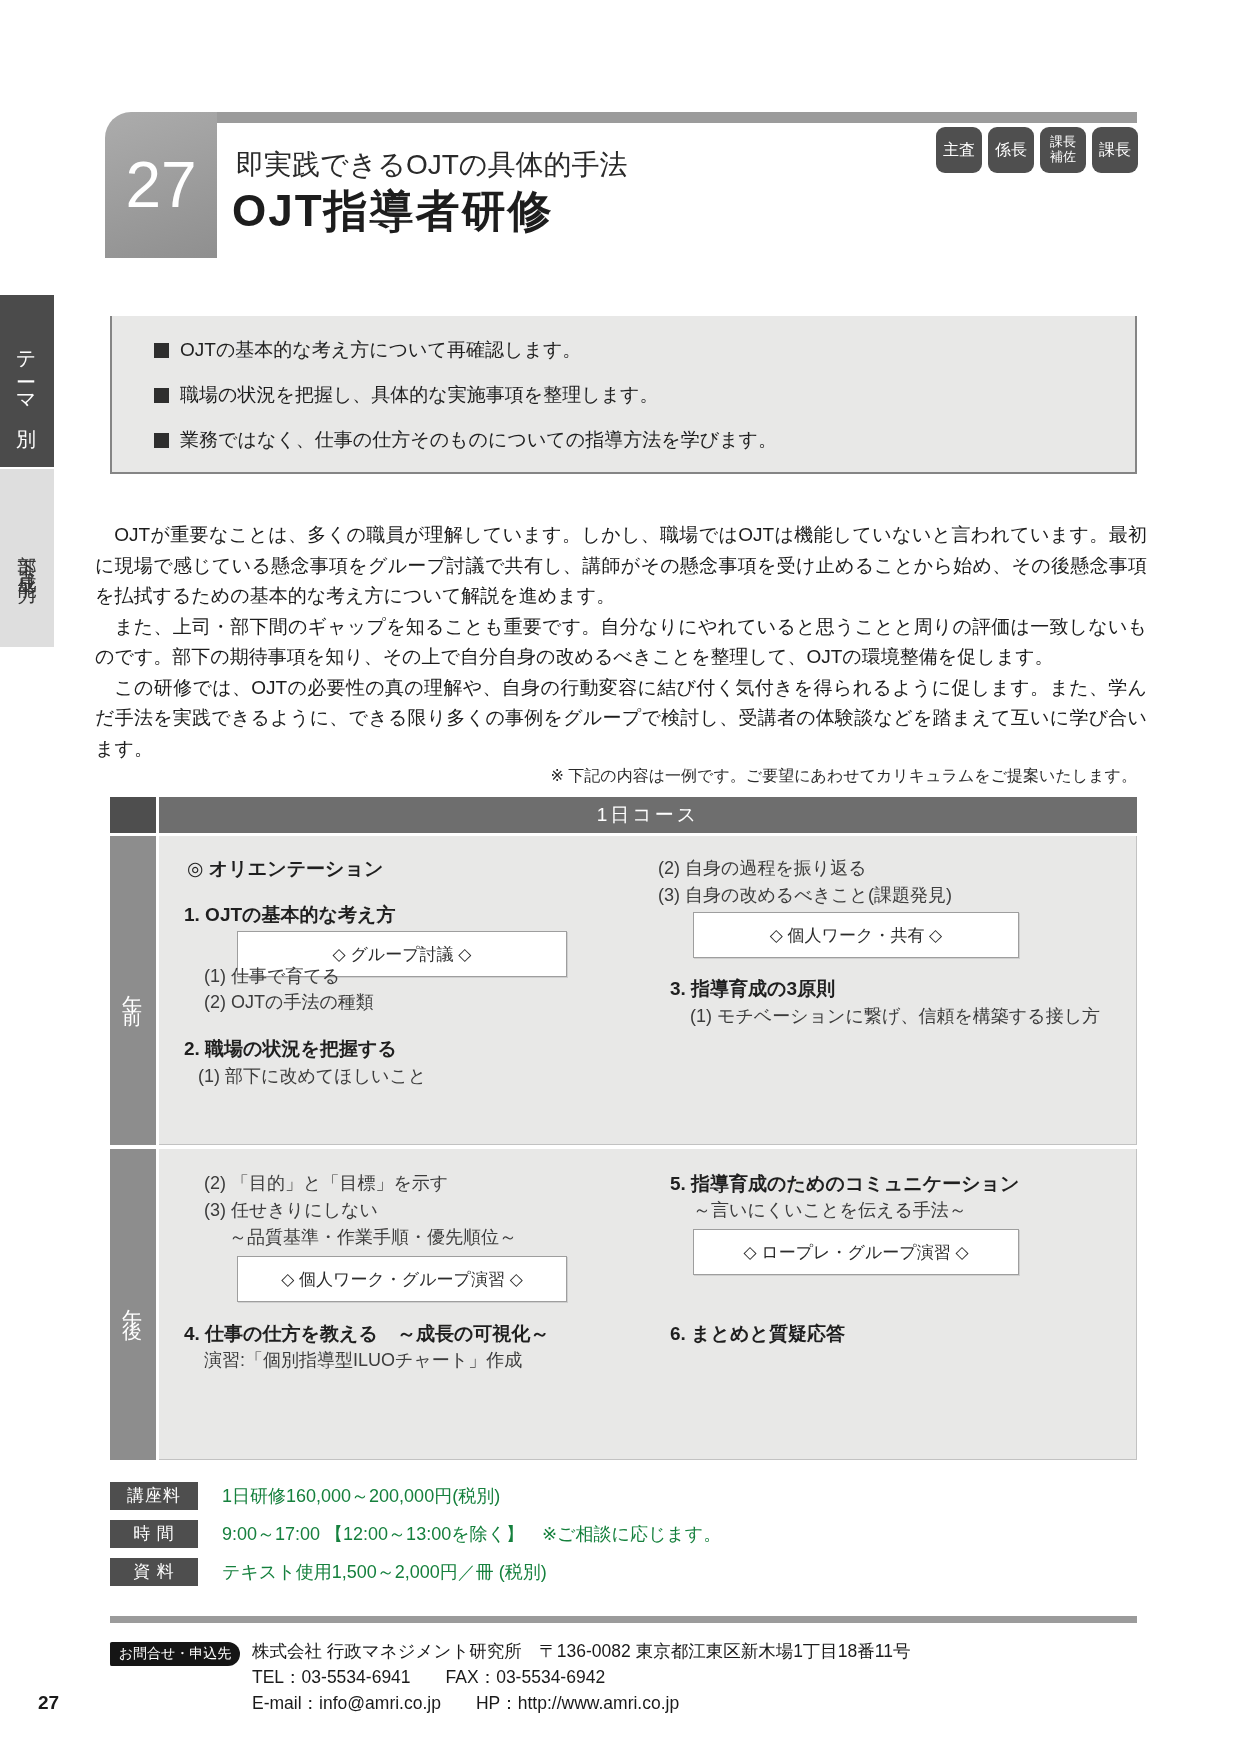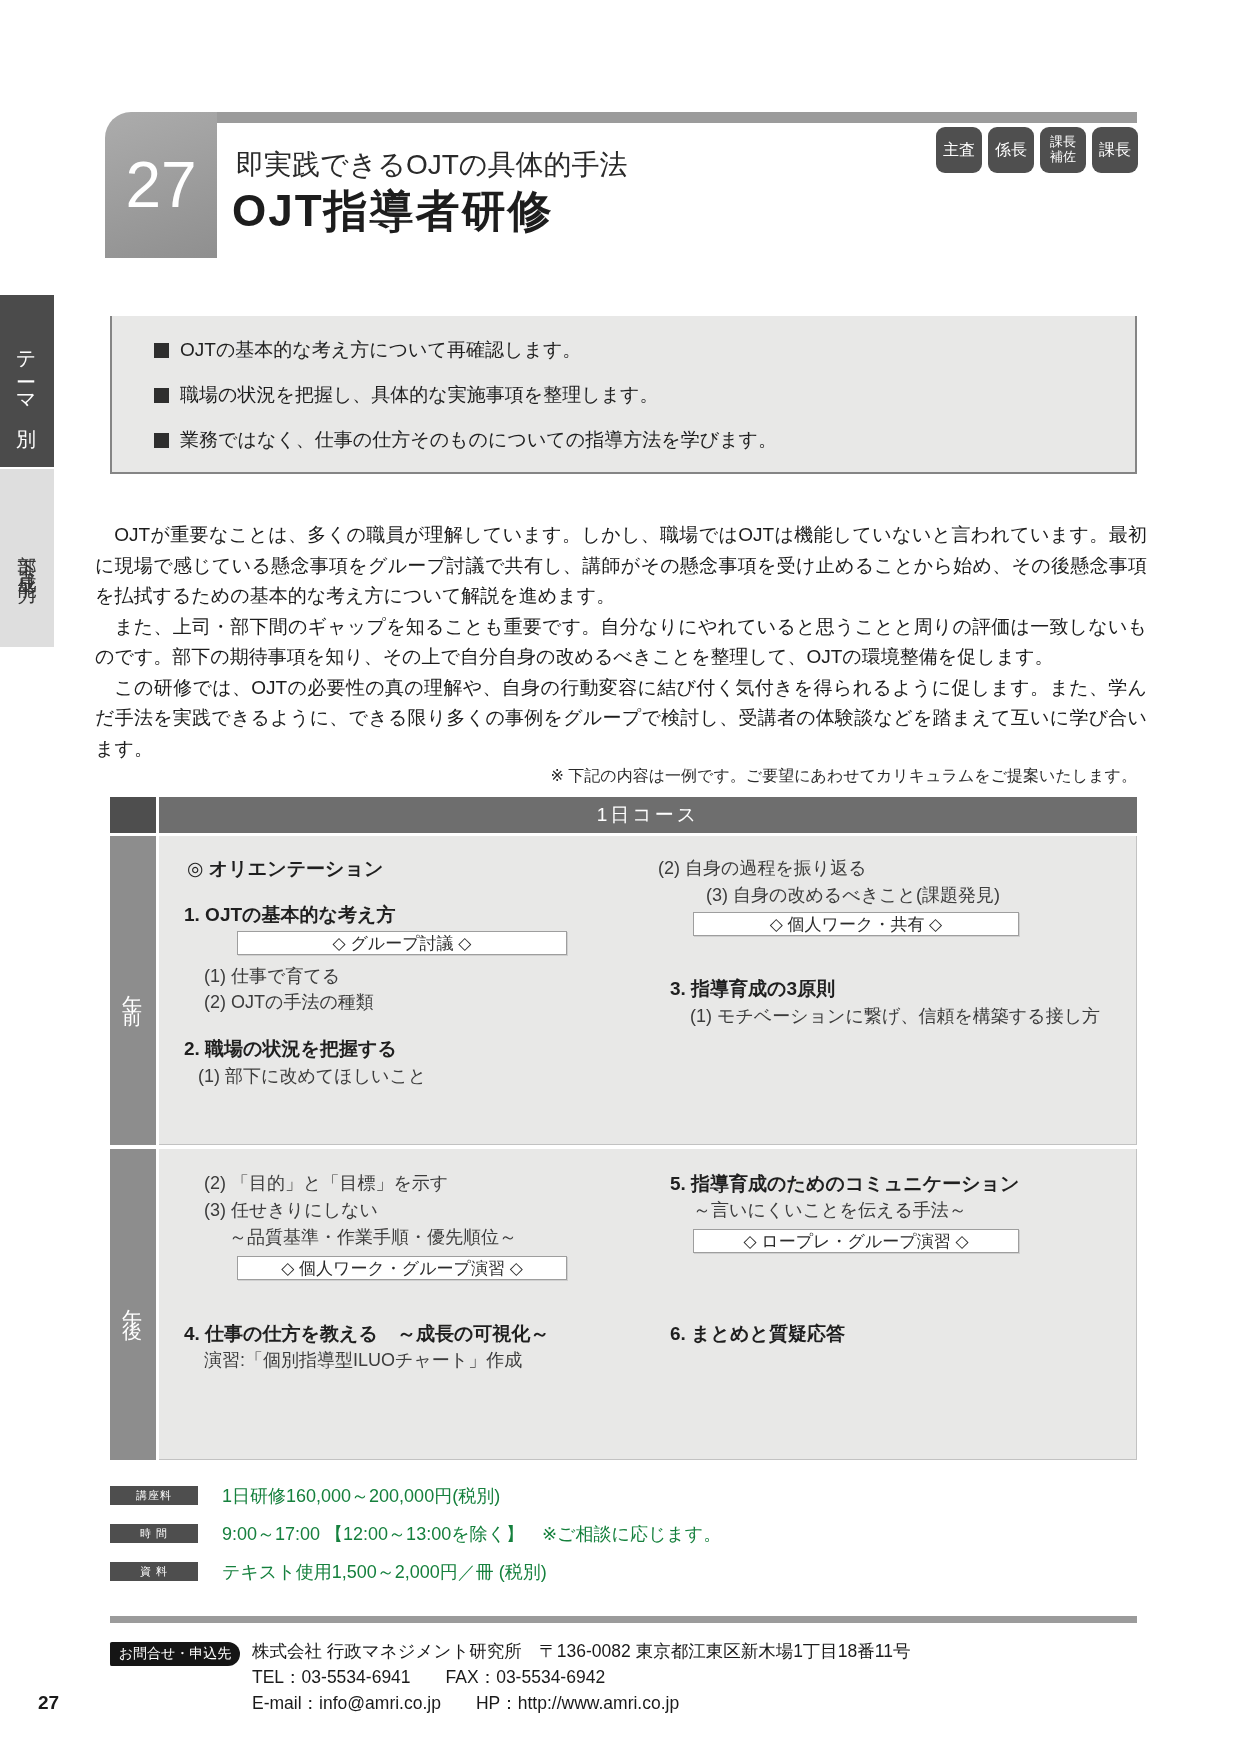--- a/index.html
+++ b/index.html
@@ -52,27 +52,27 @@
     display:flex;align-items:center;justify-content:center;}
   .t-row{display:flex;}
   .t-row.morning{margin-bottom:4px;}
   .t-time{width:46px;background:#8d8d8d;color:#ffffff;margin-right:3px;
     display:flex;align-items:center;justify-content:center;font-size:20px;letter-spacing:12px;}
   .t-body{flex:1;background:#e8e8e7;position:relative;border-right:1px solid #c2c2c2;border-bottom:1px solid #c2c2c2;}
   .t-body.m{height:308px;}
   .t-body.a{height:310px;}
   .itm-h{position:absolute;font-size:19px;font-weight:600;color:#1f1f1f;white-space:nowrap;}
   .itm-s{position:absolute;font-size:18px;color:#3c3c3c;white-space:nowrap;}
-  .wbox{position:absolute;height:24px;background:#ffffff;border:1px solid #9e9e9e;
+  .wbox{position:absolute;height:46px;background:#ffffff;border:1px solid #9e9e9e;
     box-shadow:1px 1px 0 #cfcfcf;display:flex;align-items:center;justify-content:center;
     font-size:17px;color:#2b2b2b;box-sizing:border-box;}
 
   
   .fee-row{left:110px;display:flex;align-items:center;gap:24px;height:27px;}
-  .fee-badge{width:88px;height:19px;background:#4e4e4e;color:#ffffff;font-size:11px;
+  .fee-badge{width:88px;height:28px;background:#4e4e4e;color:#ffffff;font-size:17px;
     display:flex;align-items:center;justify-content:center;letter-spacing:1px;flex:0 0 auto;}
   .fee-value{font-size:18px;color:#15803d;white-space:nowrap;}
 
   
   .footer-bar{left:110px;top:1616px;width:1027px;height:7px;background:#9b9b9b;}
   .contact-badge{left:110px;top:1642px;width:130px;height:24px;background:#151515;color:#ffffff;
     font-size:14px;border-radius:2px 13px 13px 2px;display:flex;align-items:center;justify-content:center;}
   .contact-info{left:252px;top:1638px;font-size:17.5px;line-height:26px;color:#1a1a1a;}
   .page-num{left:38px;top:1692px;font-size:19px;font-weight:700;color:#1a1a1a;}
 </style>
@@ -138,21 +138,21 @@
       <div class="t-body m">
         <div class="itm-h" style="left:28px;top:20px;">◎ オリエンテーション</div>
         <div class="itm-h" style="left:25px;top:66px;">1. OJTの基本的な考え方</div>
         <div class="wbox" style="left:78px;top:95px;width:330px;">◇ グループ討議 ◇</div>
         <div class="itm-s" style="left:45px;top:128px;">(1) 仕事で育てる</div>
         <div class="itm-s" style="left:45px;top:154px;">(2) OJTの手法の種類</div>
         <div class="itm-h" style="left:25px;top:200px;">2. 職場の状況を把握する</div>
         <div class="itm-s" style="left:39px;top:228px;">(1) 部下に改めてほしいこと</div>
 
         <div class="itm-s" style="left:499px;top:20px;">(2) 自身の過程を振り返る</div>
-        <div class="itm-s" style="left:499px;top:47px;margin-left:48px;">(3) 自身の改めるべきこと(課題発見)</div>
+        <div class="itm-s" style="left:499px;top:47px;">(3) 自身の改めるべきこと(課題発見)</div>
         <div class="wbox" style="left:534px;top:76px;width:326px;">◇ 個人ワーク・共有 ◇</div>
         <div class="itm-h" style="left:511px;top:140px;">3. 指導育成の3原則</div>
         <div class="itm-s" style="left:531px;top:168px;">(1) モチベーションに繋げ、信頼を構築する接し方</div>
       </div>
     </div>
 
     <div class="t-row afternoon">
       <div class="t-time">
         <span class="vtext">午後</span>
       </div>

